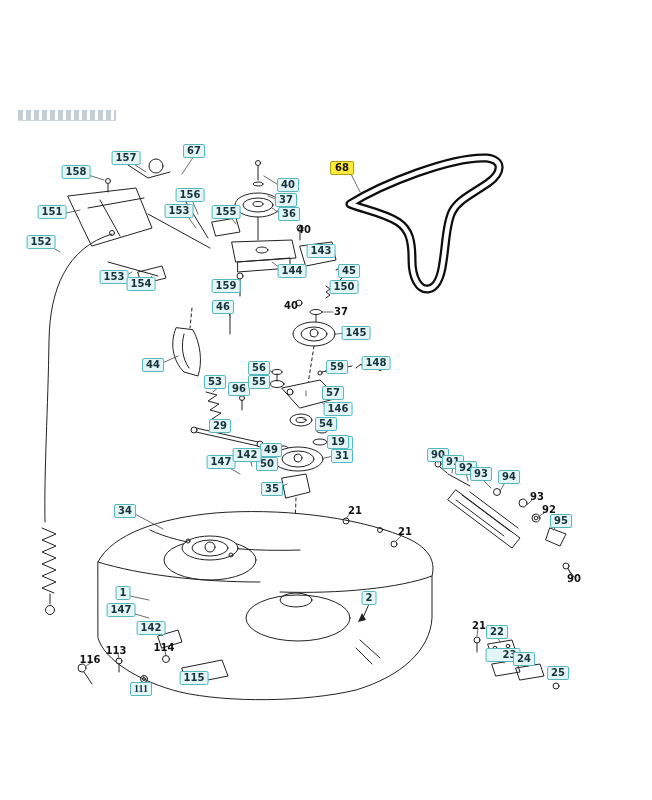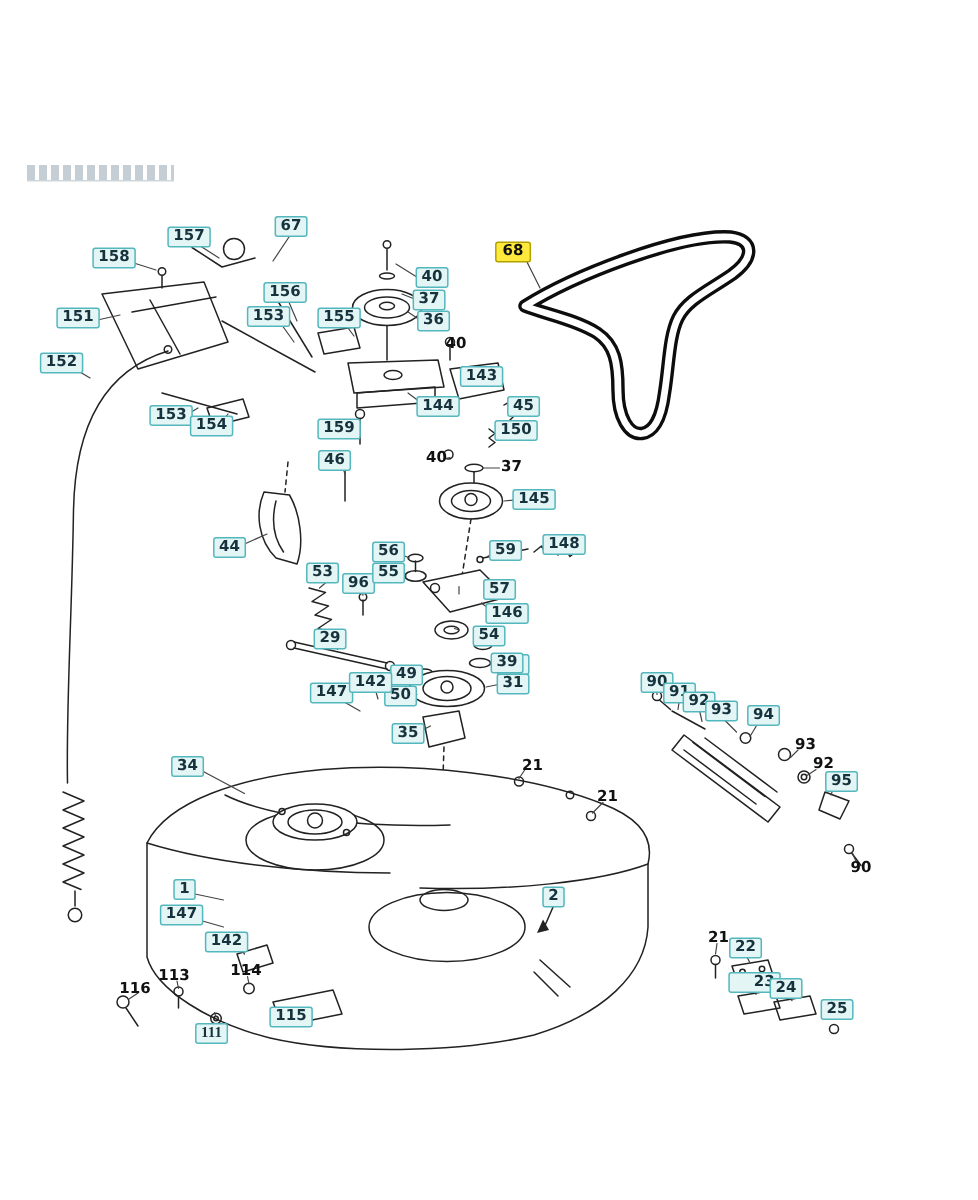--- a/index.html
+++ b/index.html
@@ -245,21 +245,21 @@
       <div class="part-label boxed" style="left: 337px; top: 367px;">59</div>
       <div class="part-label boxed" style="left: 376px; top: 363px;">148</div>
       <div class="part-label boxed" style="left: 215px; top: 382px; text-align: center;">53</div>
       <div class="part-label boxed" style="left: 239px; top: 389px;">96</div>
       <div class="part-label boxed" style="left: 259px; top: 382px;">55</div>
       <div class="part-label boxed" style="left: 306px; top: 393px; margin-left: 27px;">57</div>
       <div class="part-label boxed" style="left: 338px; top: 409px;">146</div>
       <div class="part-label boxed" style="left: 220px; top: 426px;">29</div>
       <div class="part-label boxed" style="left: 306px; top: 424px; margin-left: 20px;">54</div>
       <div class="part-label boxed" style="left: 342px; top: 443px;">33</div>
-      <div class="part-label boxed" style="left: 338px; top: 442px;">39</div>
+      <div class="part-label boxed" style="left: 338px; top: 442px;">19</div>
       <div class="part-label boxed" style="left: 271px; top: 450px;">49</div>
       <div class="part-label boxed" style="left: 342px; top: 456px;">31</div>
       <div class="part-label boxed" style="left: 267px; top: 464px;">50</div>
       <div class="part-label boxed" style="left: 221px; top: 462px;">147</div>
       <div class="part-label boxed" style="left: 247px; top: 455px;">142</div>
       <div class="part-label boxed" style="left: 272px; top: 489px;">35</div>
       <div class="part-label boxed" style="left: 438px; top: 455px;">90</div>
       <div class="part-label boxed" style="left: 453px; top: 462px;">91</div>
       <div class="part-label boxed" style="left: 466px; top: 468px;">92</div>
       <div class="part-label boxed" style="left: 481px; top: 474px;">93</div>

